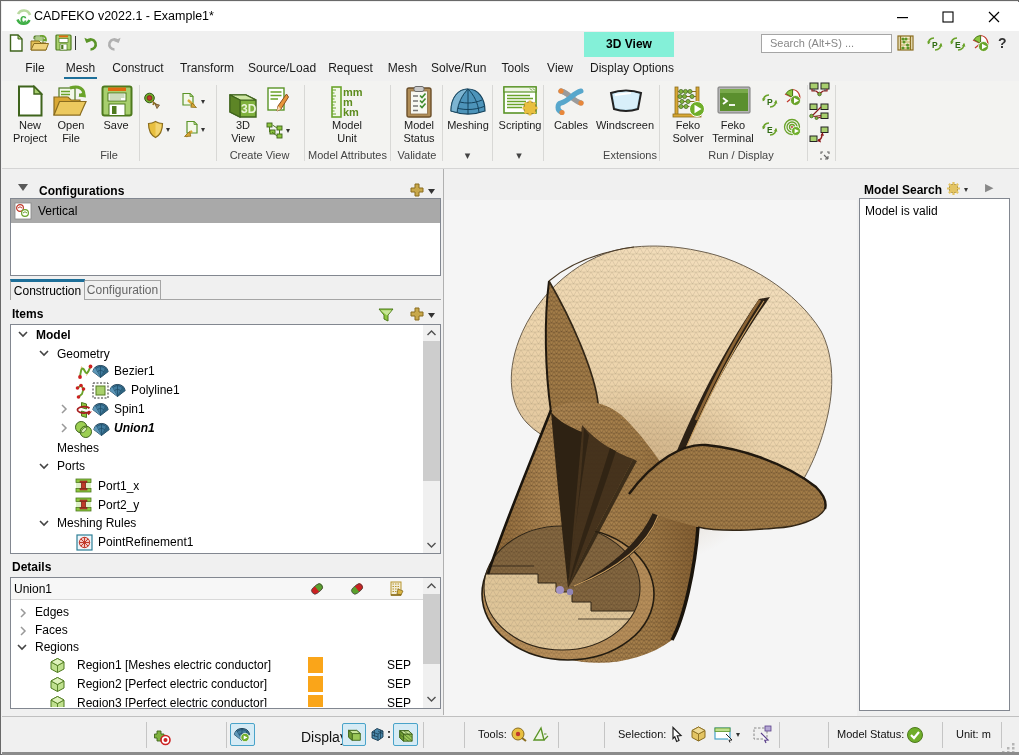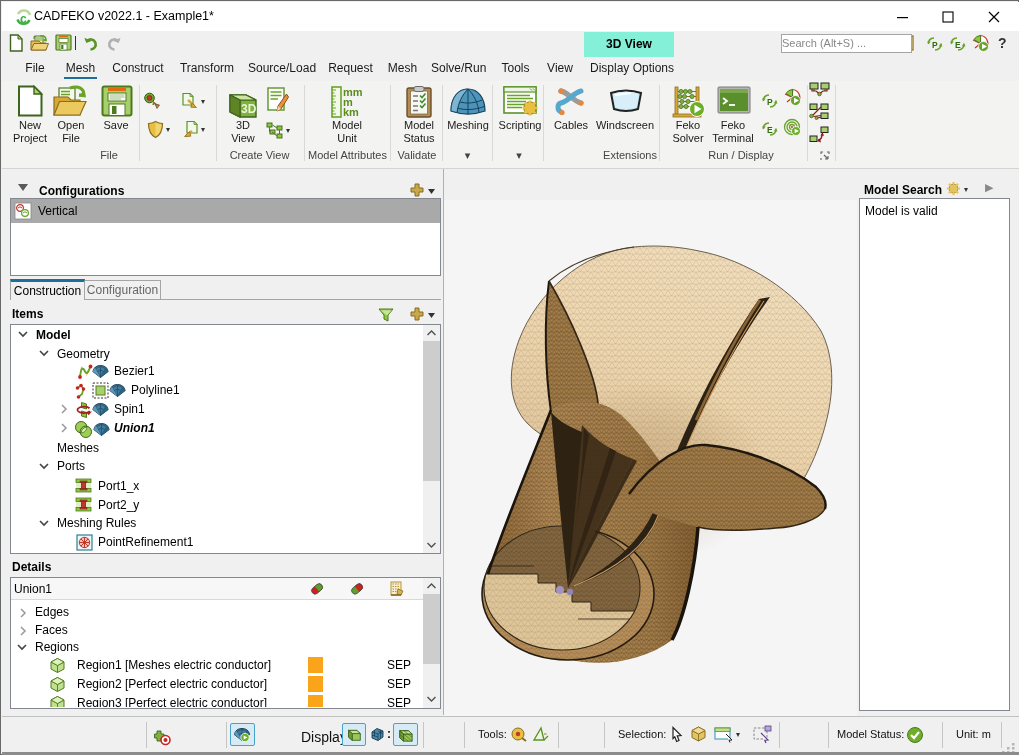--- a/index.html
+++ b/index.html
@@ -137,21 +137,21 @@
     </svg>
 <svg class="abs" style="left:970px;top:33px" width="19" height="19" viewBox="0 0 19 19">
       <path d="M9.5 9.5 L9.5 1.5 A 8 8 0 0 1 16 13 Z" fill="#fff" stroke="#c0392b" stroke-width="1.2"></path>
       <path d="M9.5 9.5 L2 6 M9.5 9.5 L4 14" stroke="#c0392b" stroke-width="1.2"></path>
       <path d="M9.5 9.5 L9.5 1.5 A 8 8 0 0 0 3 5.5 Z" fill="#8dc63f" stroke="#4e7a1e" stroke-width="1"></path>
       <circle cx="12.5" cy="12.5" r="5" fill="#6aa32a" stroke="#fff" stroke-width="0.8"></circle>
       <path d="M11 9.8 L16 12.5 L11 15.2 Z" fill="#fff"></path>
     </svg>
 <div class="abs" style="left:997px;top:34px;font-size:14px;font-weight:bold;color:#333">?</div>
 <div id="ctxtab" class="abs" style="left:583px;top:31px;width:90px;height:25px;background:#84f0d8;font-size:12px;font-weight:bold;text-align:center;line-height:25px">3D View</div>
-<div class="abs" style="left:780px;top:33px;width:131px;height:19px;background:#fff;border:1px solid #a5a5a5;font-size:11px;color:#888;padding:2px 0">Search (Alt+S) ...</div>
+<div class="abs" style="left:760px;top:33px;width:131px;height:19px;background:#fff;border:1px solid #a5a5a5;font-size:11px;color:#888;padding:2px 8px">Search (Alt+S) ...</div>
 <div id="menurow">
   <div class="mtab" style="left:22px;width:22px">File</div>
   <div class="mtab" style="left:62px;width:33px">Mesh</div>
   <div class="abs" style="left:62px;top:20px;width:33px;height:2px;background:#1d6f99"></div>
   <div class="mtab" style="left:108px;width:56px">Construct</div>
   <div class="mtab" style="left:177px;width:56px">Transform</div>
   <div class="mtab" style="left:246px;width:66px">Source/Load</div>
   <div class="mtab" style="left:325px;width:47px">Request</div>
   <div class="mtab" style="left:385px;width:31px">Mesh</div>
   <div class="mtab" style="left:429px;width:54px">Solve/Run</div>

